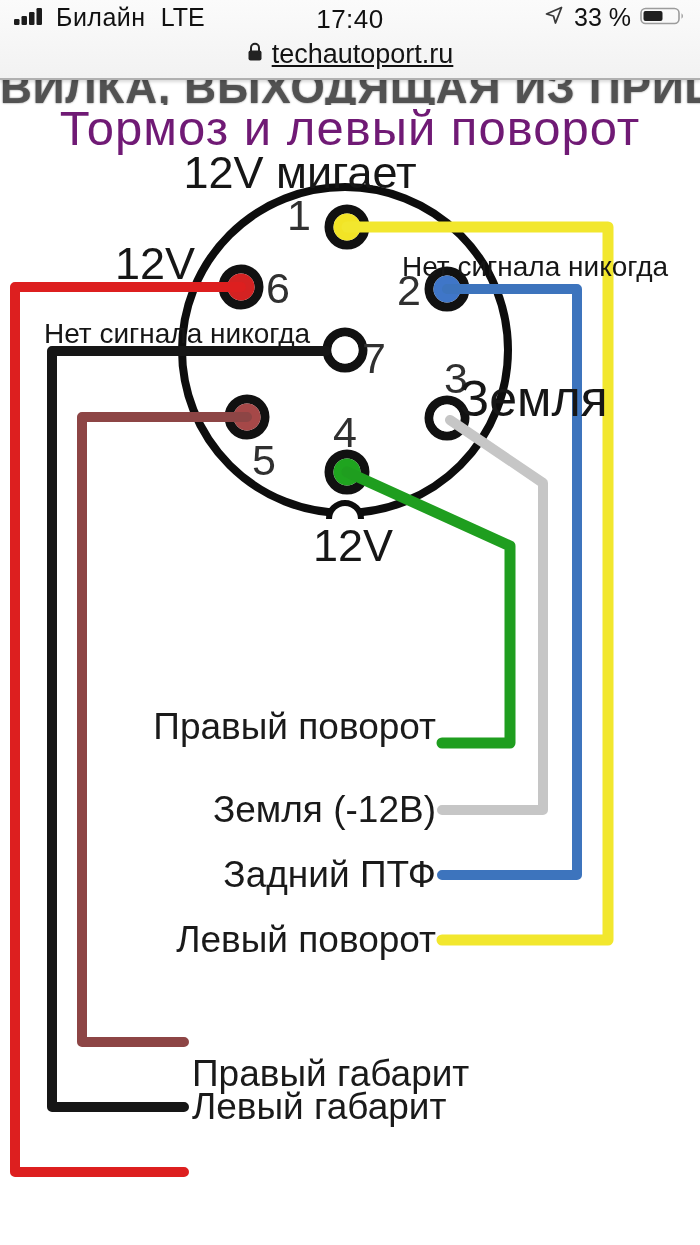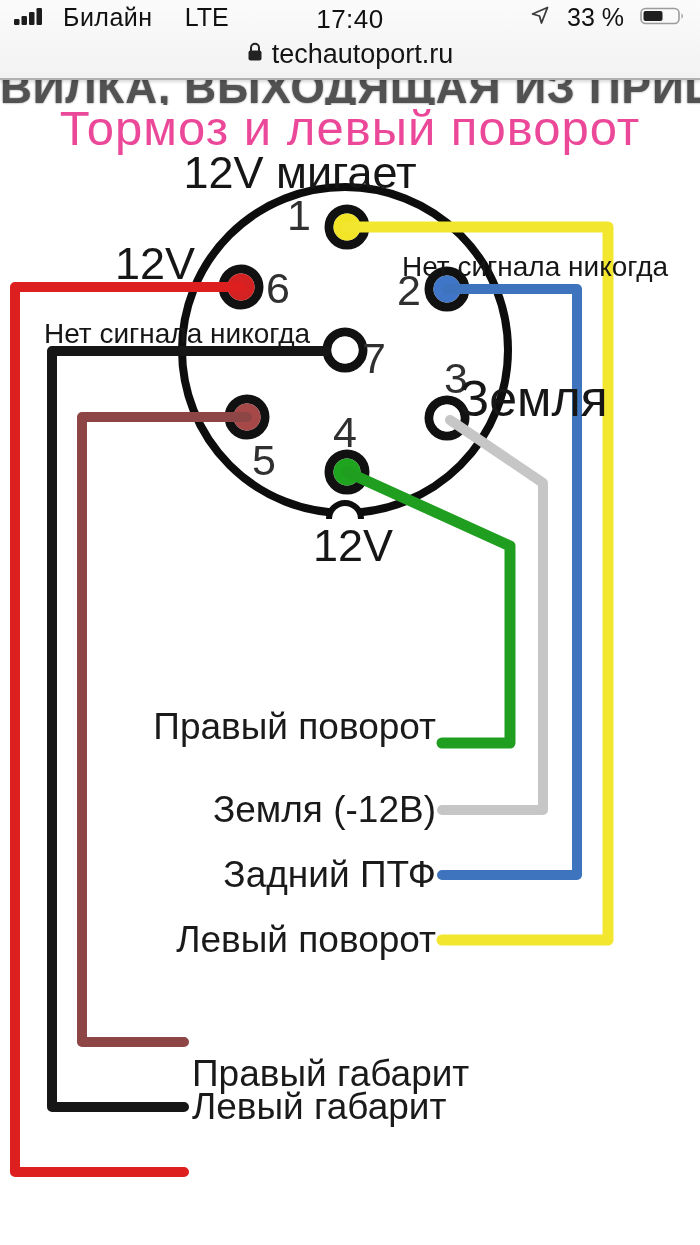--- a/index.html
+++ b/index.html
@@ -14,47 +14,47 @@
     background:linear-gradient(#fbfbfb,#f2f2f2);
     border-bottom:2px solid #b0b0b0;
     box-shadow:0 2px 3px rgba(0,0,0,.15);
     z-index:30;
   }
   .status-row{
     position:absolute;left:0;top:0;width:100%;height:34px;
     display:flex;align-items:center;justify-content:space-between;
     padding:0 14px;box-sizing:border-box;
   }
-  .status-left,.status-right{display:flex;align-items:flex-start;gap:16px;}
+  .status-left,.status-right{display:flex;align-items:flex-start;gap:9px;}
   .status-left{font-size:25px;}
   .status-right{font-size:25px;}
   .carrier{font-weight:500;letter-spacing:.5px;}
   .clock{
     position:absolute;left:0;top:4px;width:100%;text-align:center;
     font-size:26px;font-weight:400;letter-spacing:.5px;pointer-events:none;
   }
   .url-row{
     position:absolute;left:0;top:34px;width:100%;height:40px;
-    display:flex;align-items:center;justify-content:center;gap:9px;
+    display:flex;align-items:center;justify-content:center;gap:9px;text-decoration:underline;
   }
   .url-domain{font-size:27px;color:#141414;}
   
   #content{position:absolute;left:0;top:80px;width:700px;height:1165px;background:#fff;}
   .clipped-heading{
     position:absolute;left:0;top:0;width:700px;height:25px;overflow:hidden;
     text-align:center;
   }
   .clipped-heading span{
     display:block;margin-top:-17px;white-space:nowrap;
     font-size:44px;font-weight:700;letter-spacing:1px;color:#525252;
     text-shadow:0 0 2px rgba(90,90,90,.9);
   }
   .page-title{
     position:absolute;left:0;top:20px;width:700px;text-align:center;
-    font-size:49px;letter-spacing:1px;color:#ec4899;white-space:nowrap;
+    font-size:49px;letter-spacing:1px;color:#701a75;white-space:nowrap;
   }
   #diagram{position:absolute;left:0;top:0;}
   .lbl{position:absolute;white-space:nowrap;color:#161616;}
   .lbl-big{font-size:45px;}
   .lbl-mid{font-size:28px;}
   .pin-num{
     position:absolute;width:30px;text-align:center;
     font-size:43px;line-height:43px;color:#303030;
   }
   .wire-lbl{position:absolute;font-size:37px;line-height:38px;color:#1a1a1a;white-space:nowrap;}
@@ -71,21 +71,21 @@
       <div class="status-left">
         <span>
           <svg width="33" height="19" viewBox="0 0 33 19">
             <rect x="0" y="12" width="5.5" height="6" rx="1.2" fill="#1c1c1c"></rect>
             <rect x="7.5" y="9" width="5.5" height="9" rx="1.2" fill="#1c1c1c"></rect>
             <rect x="15" y="5" width="5.5" height="13" rx="1.2" fill="#1c1c1c"></rect>
             <rect x="22.5" y="1" width="5.5" height="17" rx="1.2" fill="#1c1c1c"></rect>
           </svg>
         </span>
         <span class="carrier">Билайн</span>
-        <span style="margin-left:16px">LTE</span>
+        <span style="margin-left:6px">LTE</span>
       </div>
       <div class="status-right">
         <span>
           <svg width="22" height="22" viewBox="0 0 22 22">
             <path d="M18.5 3.5 L3.5 10 L10.5 12 L12.5 19 Z" fill="none" stroke="#3a3a3a" stroke-width="1.8" stroke-linejoin="round"></path>
           </svg>
         </span>
         <span>33 %</span>
         <span>
           <svg width="46" height="20" viewBox="0 0 46 20">

